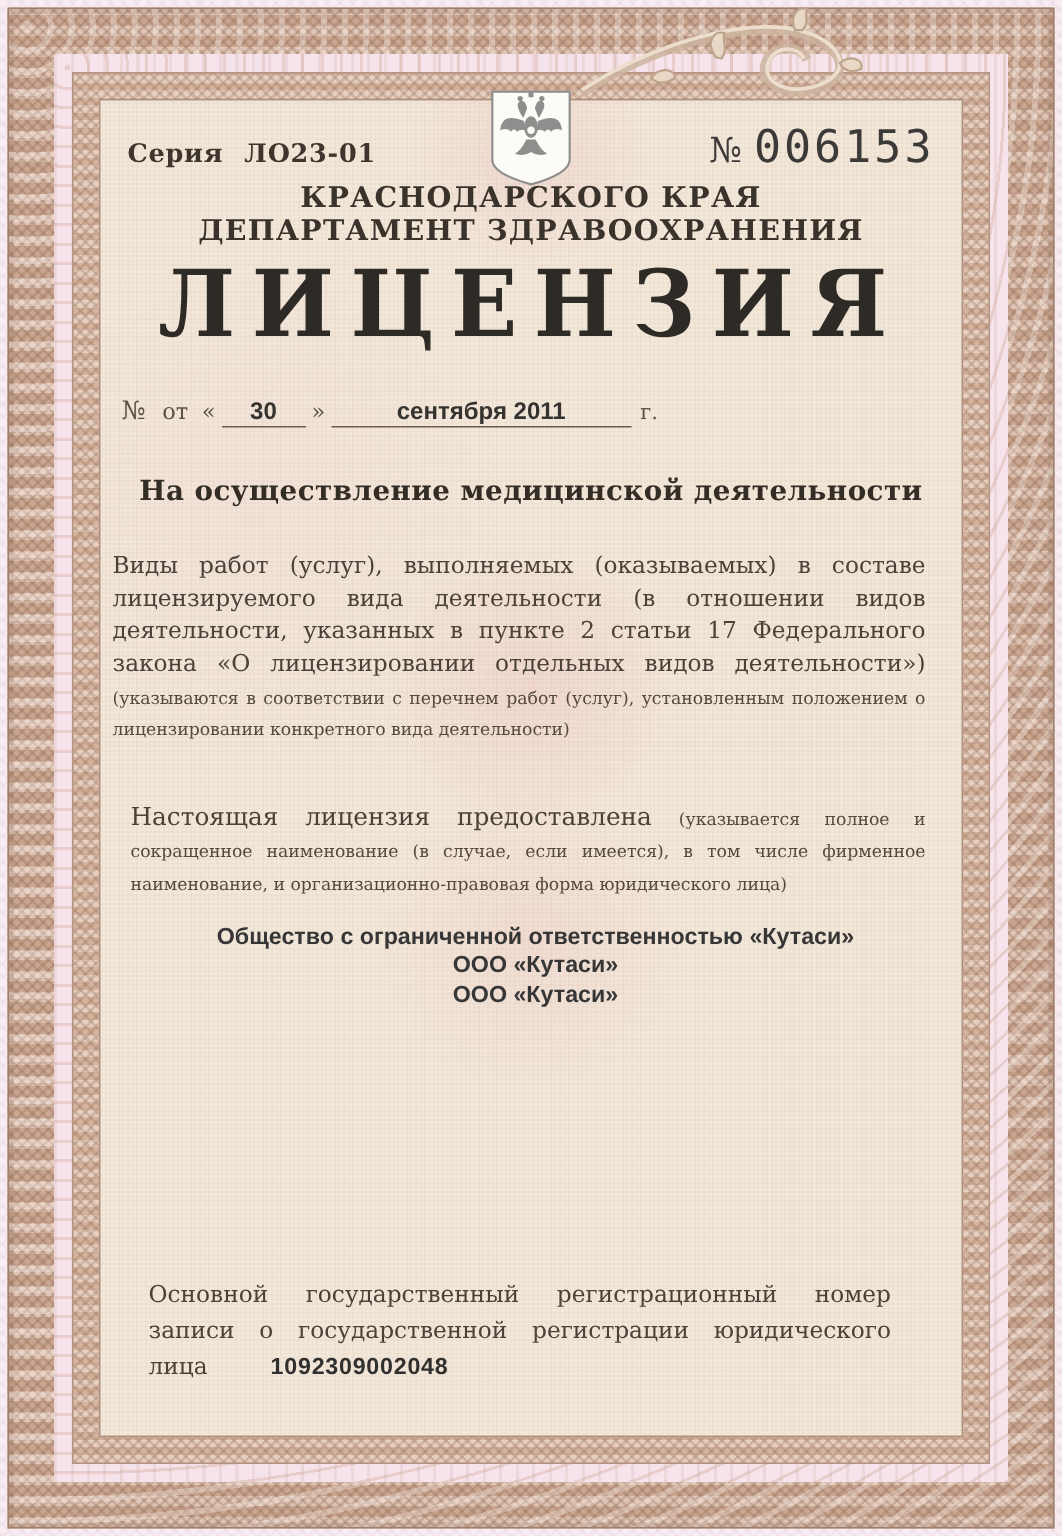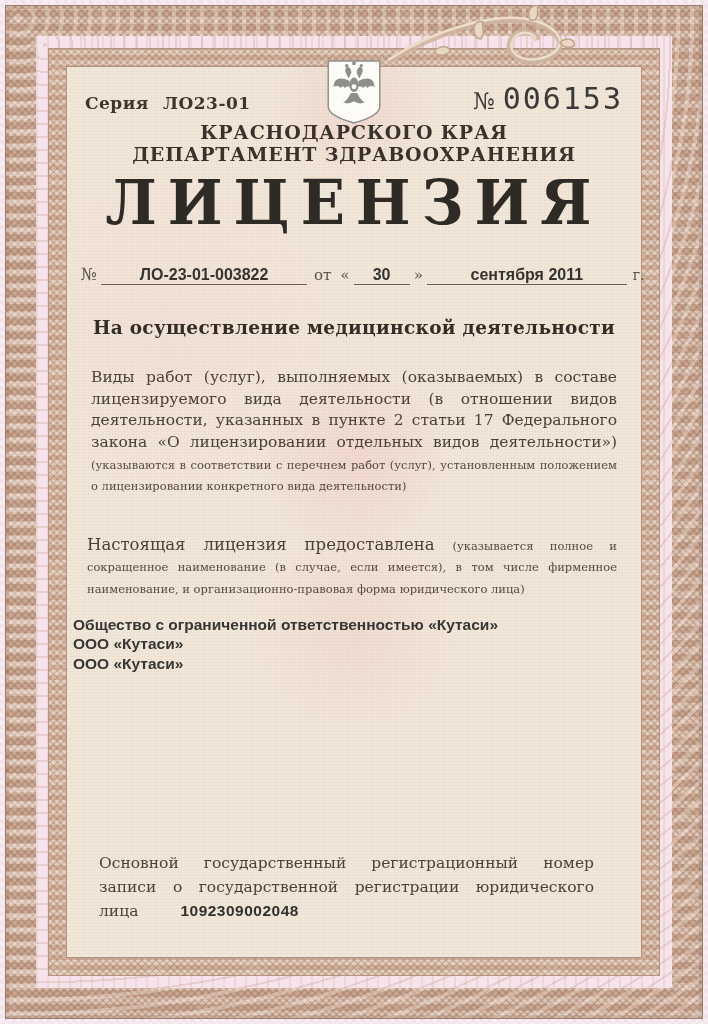--- a/index.html
+++ b/index.html
@@ -91,35 +91,35 @@
   .seg3 { flex:0 0 200px; }
   .ll-from { margin:0 5px 0 7px; }
   .ll-q { margin:0 4px; }
   .ll-g { margin-left:6px; font-size:14px; }
   
   .subtitle {
     position:absolute; top:250px; left:0; right:0; text-align:center;
     font-weight:bold; font-size:18.5px; color:#332d26; letter-spacing:.3px;
   }
   .works {
-    position:absolute; top:300px; left:24px; right:24px; margin:0;
+    position:absolute; top:300px; left:8px; right:24px; margin:0;
     text-align:justify; font-size:15.5px; line-height:1.4; color:#4a4138;
     word-spacing:3px;
   }
   .small-note { font-size:11.5px; line-height:1.3; word-spacing:0; color:#55493e; }
   .attachment {
     position:absolute; top:410px; left:0; right:0; text-align:center;
     font-family:"Liberation Sans", sans-serif; font-weight:bold; font-size:17px; color:#2f2e2d;
   }
   .granted {
     position:absolute; top:467px; left:20px; right:24px; margin:0;
     text-align:justify; font-size:16.5px; line-height:1.3; color:#4a4138;
   }
   .licensee {
-    position:absolute; top:548px; left:0; right:0; 
+    position:absolute; top:548px; left:0; right:0; text-align:center;
     font-family:"Liberation Sans", sans-serif; font-weight:bold; font-size:15.5px;
     line-height:1.25; color:#363636;padding-left:6px;
   }
   .ogrn {
     position:absolute; top:772px; left:20px; right:35px; margin:12px;
     text-align:justify; font-size:15.5px; line-height:1.55; color:#4a4138;
     word-spacing:6px;
   }
   .ogrn-num {
     font-family:"Liberation Sans", sans-serif; font-weight:bold; font-size:15.5px;
@@ -181,21 +181,20 @@
 
     <div class="issuer">
       <div>КРАСНОДАРСКОГО КРАЯ</div>
       <div>ДЕПАРТАМЕНТ ЗДРАВООХРАНЕНИЯ</div>
     </div>
 
     <div class="title">ЛИЦЕНЗИЯ</div>
 
     <div class="licline">
       <span class="ll-label">№</span>
-      <span class="ll-seg seg1">ЛО-23-01-003822</span>
       <span class="ll-from">от</span>
       <span class="ll-q">«</span>
       <span class="ll-seg seg2">30</span>
       <span class="ll-q">»</span>
       <span class="ll-seg seg3">сентября 2011</span>
       <span class="ll-g">г.</span>
     </div>
 
     <div class="subtitle">На осуществление медицинской деятельности</div>
 

